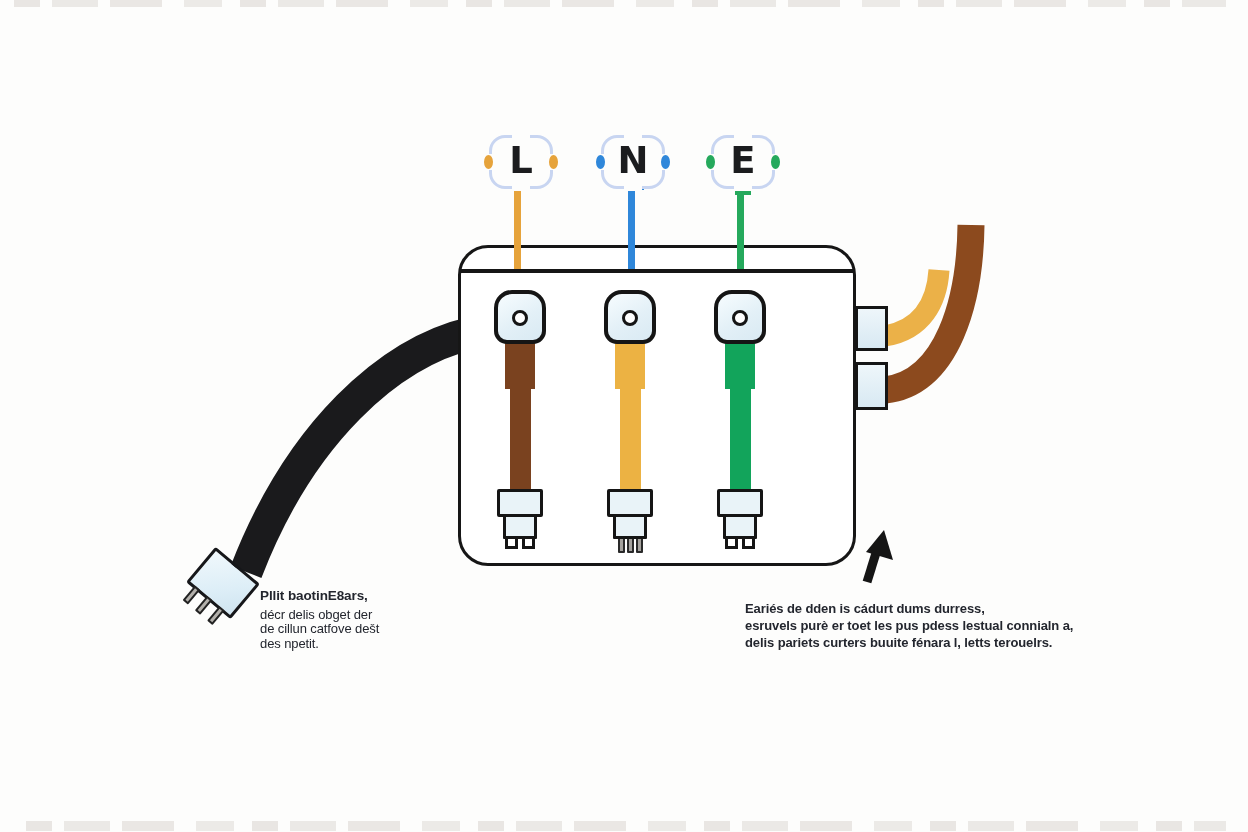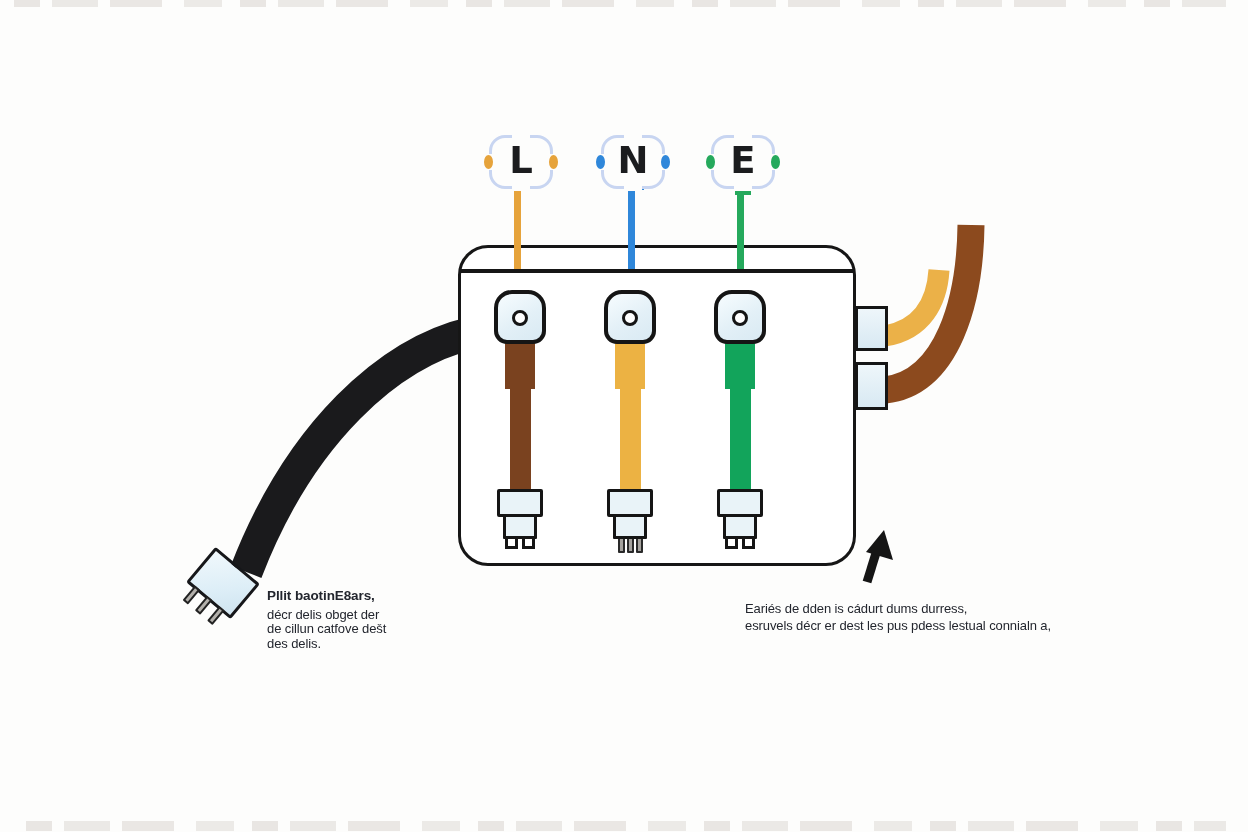--- a/index.html
+++ b/index.html
@@ -106,26 +106,26 @@
   }
   .plug-pin{
     position:absolute;top:43px;width:7px;height:19px;box-sizing:border-box;
     border:2px solid #222;background:#b3b0ab;border-radius:1px;
   }
   .plug-pin.k1{left:9px;} .plug-pin.k2{left:25px;} .plug-pin.k3{left:41px;}
 
   
   .caption{position:absolute;z-index:2;color:#23262e;letter-spacing:-0.1px;}
   .caption .ln{white-space:nowrap;}
-  .left-caption{left:267px;top:589px;font-size:13px;}
+  .left-caption{left:260px;top:589px;font-size:13px;}
   .left-caption .title{font-weight:bold;font-size:13.5px;margin-bottom:4px;line-height:16px;}
   .left-caption .ln{line-height:14.5px;}
   .right-caption{left:745px;top:588px;font-size:13px;}
   .right-caption .ln{line-height:17px;}
-  .right-caption .para2{margin-top:12px;}
+  .right-caption .para2{margin-top:12px;font-weight:bold;}
 </style>
 </head>
 <body>
 
 <div class="stage">
 
   <div class="edge-strip top"></div>
   <div class="edge-strip bottom"></div>
 
   <svg class="wires" width="1248" height="832" viewBox="0 0 1248 832">
@@ -221,23 +221,24 @@
     <div class="plug-body"></div>
     <div class="plug-pin k1"></div>
     <div class="plug-pin k2"></div>
     <div class="plug-pin k3"></div>
   </div>
 
   <div class="caption left-caption">
     <div class="title ln">Pllit baotinE8ars,</div>
     <div class="ln">décr delis obget der</div>
     <div class="ln">de cillun catfove dešt</div>
-    <div class="ln">des delis.</div>
+    <div class="ln">des npetit.</div>
   </div>
 
   <div class="caption right-caption">
     <div class="para2">
       <div class="ln">Eariés de dden is cádurt dums durress,</div>
-      <div class="ln">esruvels décr er dest les pus pdess lestual connialn a,</div>
+      <div class="ln">esruvels purè er toet les pus pdess lestual connialn a,</div>
+      <div class="ln">delis pariets curters buuite fénara l, letts terouelrs.</div>
     </div>
   </div>
 
 </div>
 
 </body></html>

